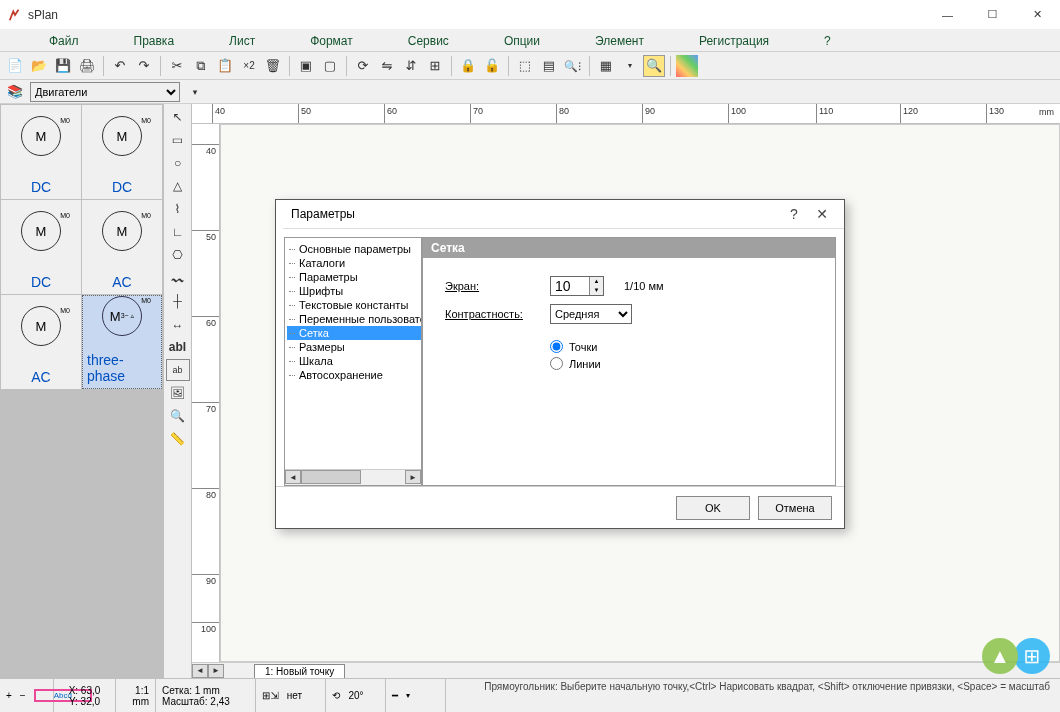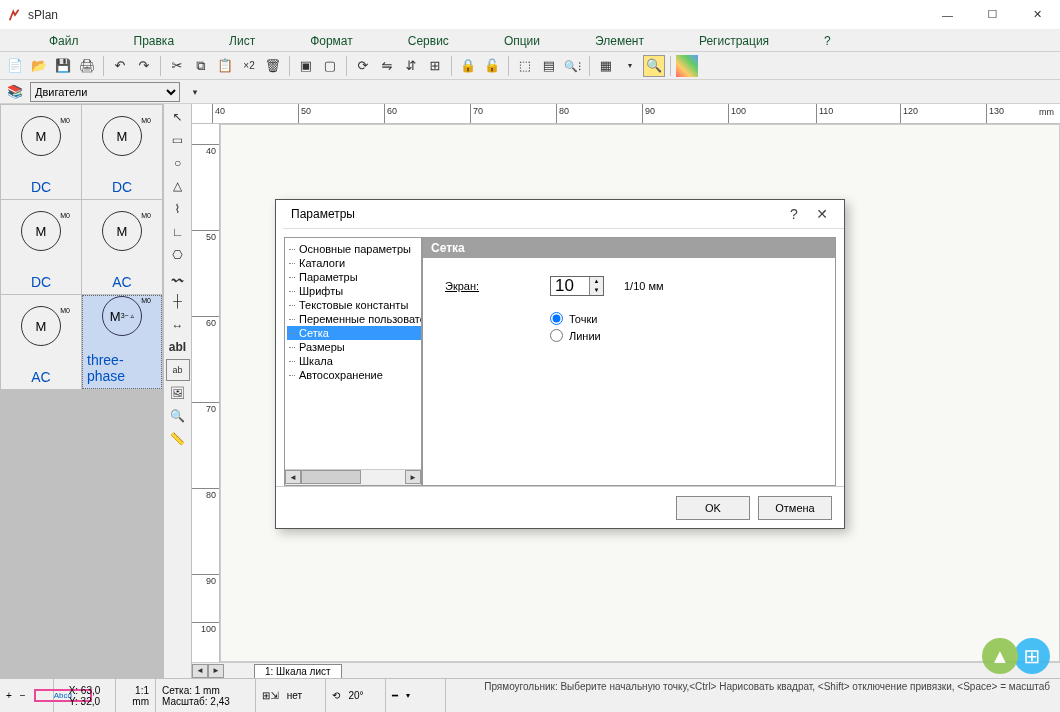--- a/index.html
+++ b/index.html
@@ -72,21 +72,21 @@
 .tree-item.selected { background: #3399ff; color: #fff; }
 .tree-scroll { position:absolute; bottom:0; left:0; right:0; height: 16px; display:flex; background:#f0f0f0; border-top:1px solid #ccc; }
 .tree-scroll .thumb { width: 60px; height: 14px; background: #d0d0d0; border:1px solid #999; margin: 0; }
 
 .panel { flex: 1; border: 1px solid #999; background: #fff; }
 .panel-header { background: #a0a0a0; color: #fff; font-weight: bold; padding: 3px 8px; font-size: 12px; }
 .panel-body { padding: 18px 10px 10px 22px; font-size: 11px; }
 .form-row { display: flex; align-items: center; margin-bottom: 8px; gap: 10px; }
 .form-row label { width: 95px; text-decoration: underline; }
 .form-row .num-input { width: 54px; height: 20px; border: 1px solid #666; display:flex; }
-.form-row .num-input input { flex:1; border:0; font-size:17px; padding: 0 4px; width: 36px; }
+.form-row .num-input input { flex:1; border:0; font-size:14px; padding: 0 4px; width: 36px; }
 .form-row .num-input .spinners { width: 14px; display:flex; flex-direction:column; border-left:1px solid #888; }
 .form-row .num-input .spinners div { flex:1; font-size:6px; text-align:center; line-height:8px; background:#eee; }
 .form-row select { width: 82px; height: 20px; border: 1px solid #666; font-size: 11px; background:#fff; }
 .form-row .hint { font-size: 11px; margin-left: 10px; }
 .radio-row { display:flex; align-items:center; gap:6px; margin-left: 105px; margin-bottom:4px; font-size: 11px; }
 .radio-row input { margin:0; }
 
 .dialog-footer { height: 42px; display: flex; align-items: center; justify-content: flex-end; gap: 8px; padding: 0 12px; border-top: 1px solid #ccc; }
 .dlg-button { min-width: 74px; height: 24px; border: 1px solid #888; background: #f0f0f0; font-size: 11px; cursor:pointer; }
 
@@ -255,21 +255,21 @@
         <div class="vruler-tick" style="top:278px">70</div>
         <div class="vruler-tick" style="top:364px">80</div>
         <div class="vruler-tick" style="top:450px">90</div>
         <div class="vruler-tick" style="top:498px">100</div>
       </div>
       <div class="canvas"></div>
     </div>
     <div class="canvas-scroll-h">
       <div class="scroll-arrow">◄</div>
       <div class="scroll-arrow">►</div>
-      <div class="tab">1: Шкала лист</div>
+      <div class="tab">1: Новый точку</div>
     </div>
   </div>
 </div>
 
 <div class="statusbar">
   <div class="cell" style="width:54px;">
     <div class="cell-row">
       <span>+</span>
       <span>−</span>
       <span style="border:2px solid #ec4899;color:#06c;font-size:8px;padding:0 18px;">Abcd</span>
@@ -346,20 +346,24 @@
           <label>Экран:</label>
           <div class="num-input">
             <input value="10" style="">
             <div class="spinners">
                 <div>▲</div>
                 <div>▼</div>
               </div>
           </div>
           <span class="hint">1/10 мм</span>
         </div>
+        <div class="form-row">
+          <label>Контрастность:</label>
+          <select><option>Средняя</option></select>
+        </div>
         <div style="height:8px;"></div>
         <div class="radio-row">
           <input type="radio" name="gm" checked="" style="">
           <span>Точки</span>
         </div>
         <div class="radio-row">
           <input type="radio" name="gm" style="">
           <span>Линии</span>
         </div>
       </div>

